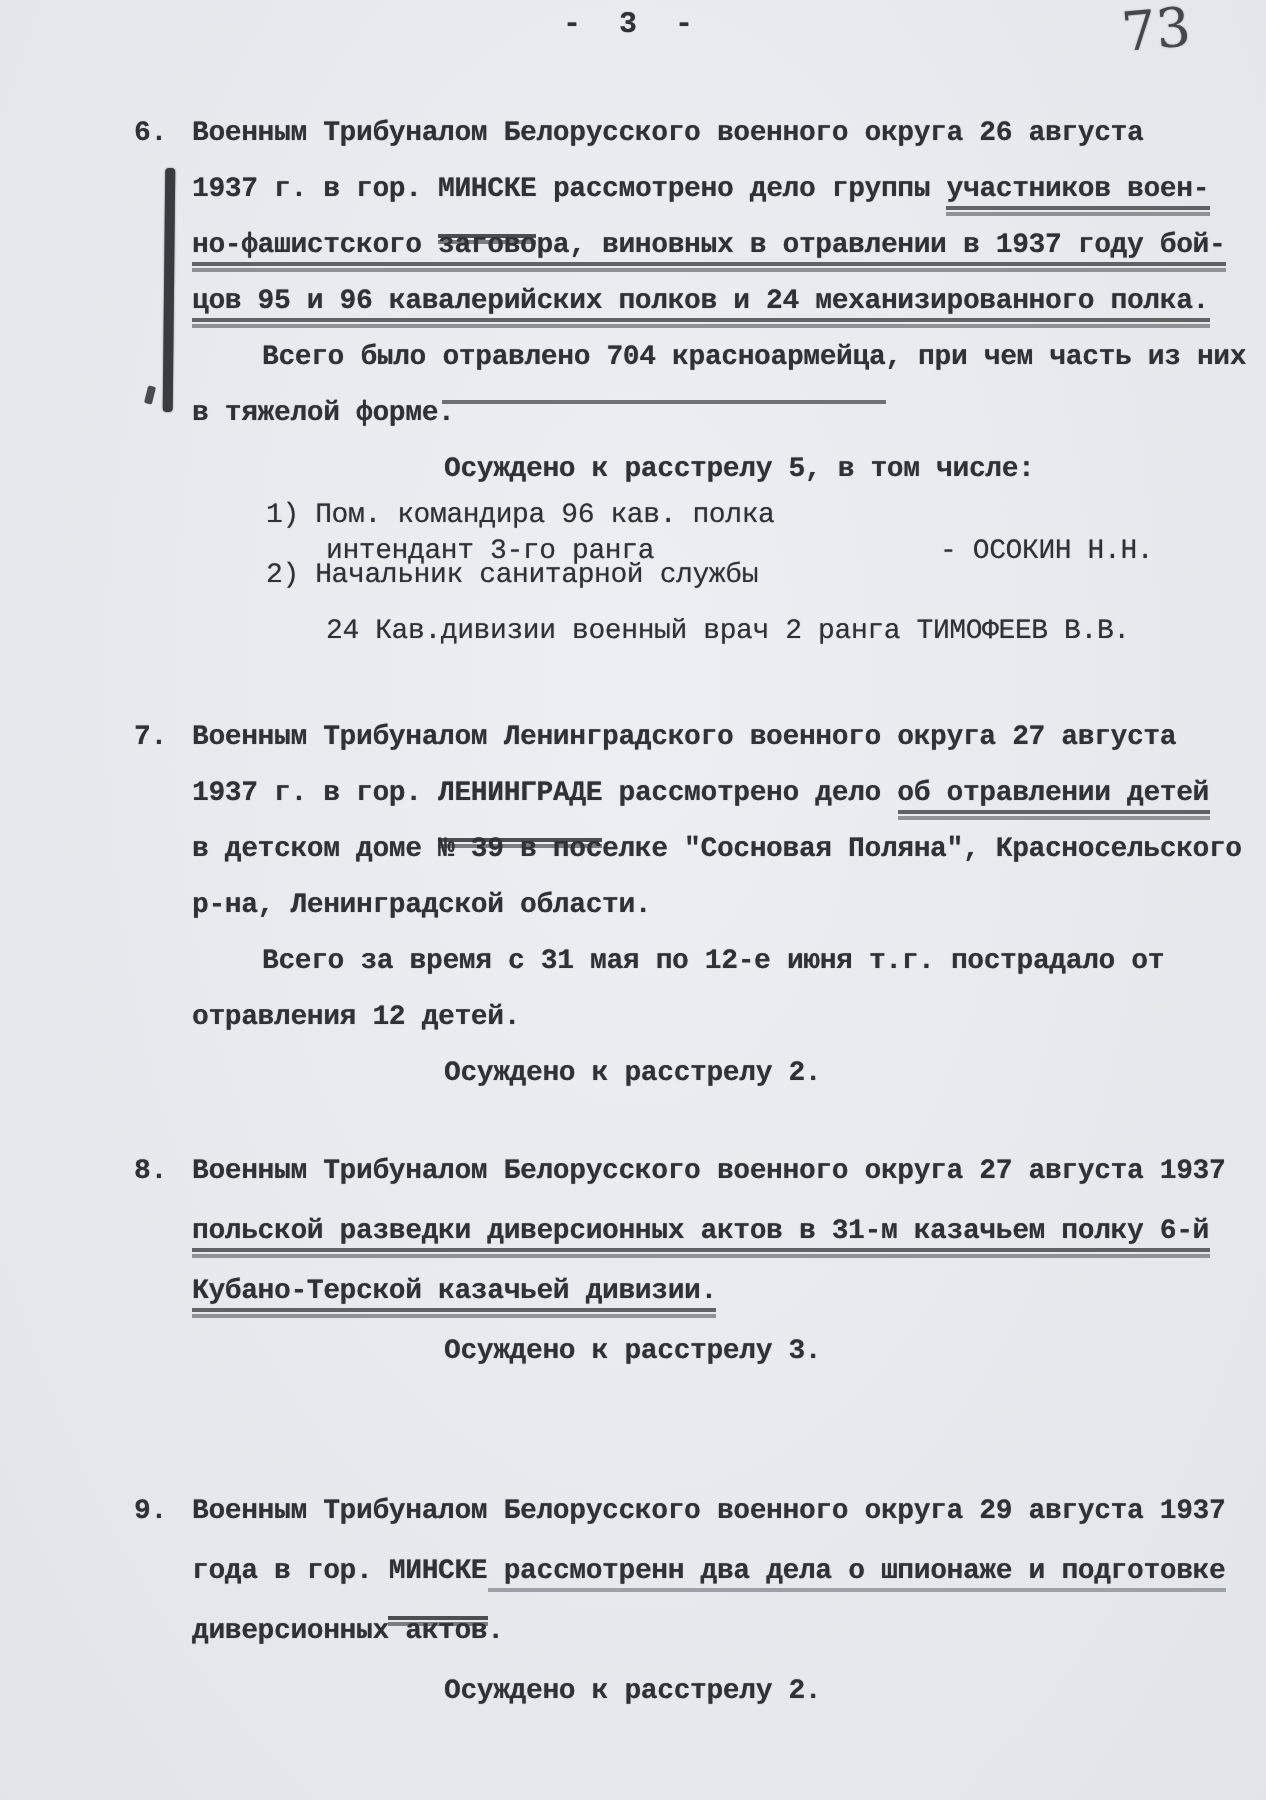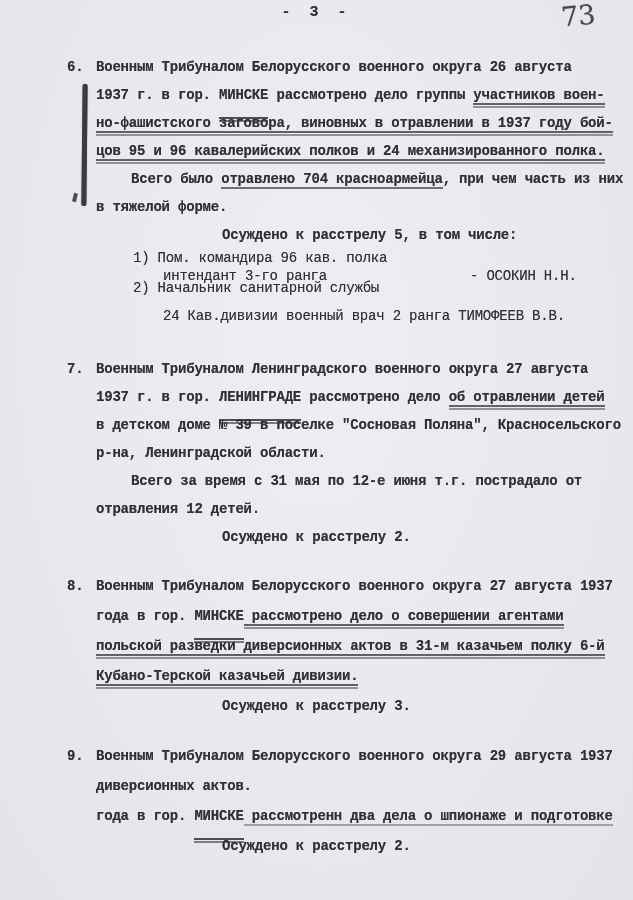--- a/index.html
+++ b/index.html
@@ -34,21 +34,21 @@
     text-shadow:0 0 1px rgba(60,60,65,.4);
   }
   .para{position:absolute;left:96px;}
   .line{position:relative;height:28px;line-height:19px;}
   .line.h30{height:30px;}
   .pnum{position:absolute;left:-29px;top:0;}
   .ind1{padding-left:35px;}
   .ind2{padding-left:126px;}
   
   .ul{
-    padding-bottom:2px;
+    padding-bottom:15px;
     background-image:linear-gradient(#6e7074,#6e7074);
     background-size:100% 2px;background-position:0 100%;background-repeat:no-repeat;
   }
   .ul2{
     padding-bottom:5px;
     background-image:linear-gradient(#606266,#606266),linear-gradient(#8f9195,#8f9195);
     background-size:100% 2px,100% 2px;
     background-position:0 calc(100% - 3px),0 100%;
     background-repeat:no-repeat;
   }
@@ -153,42 +153,39 @@
       <span>Осуждено к расстрелу 2.</span>
     </div>
   </div>
 
   <div class="para tw" style="top:577px">
     <div class="line h30">
       <span class="pnum">8.</span>
       <span>Военным Трибуналом Белорусского военного округа 27 августа 1937</span>
     </div>
     <div class="line h30">
-      <span>года в гор. </span><span class="ulcity">МИНСКЕ</span><span class="ul2"> рассмотрено дело о  совершении агентами</span>
-    </div>
-    <div class="line h30">
       <span class="ul2">польской разведки диверсионных актов в 31-м казачьем полку 6-й</span>
     </div>
     <div class="line h30">
       <span class="ul2">Кубано-Терской казачьей дивизии.</span>
     </div>
     <div class="line h30 ind2">
       <span>Осуждено к расстрелу 3.</span>
     </div>
   </div>
 
   <div class="para tw" style="top:747px">
     <div class="line h30">
       <span class="pnum">9.</span>
       <span>Военным Трибуналом Белорусского военного округа 29 августа 1937</span>
     </div>
     <div class="line h30">
-      <span>диверсионных актов.</span>
+      <span>года в гор. </span><span class="ulcity">МИНСКЕ</span><span class="ulw"> рассмотренн два дела о шпионаже и подготовке</span>
     </div>
     <div class="line h30">
-      <span>года в гор. </span><span class="ulcity">МИНСКЕ</span><span class="ulw"> рассмотренн два дела о шпионаже и подготовке</span>
+      <span>диверсионных актов.</span>
     </div>
     <div class="line h30 ind2">
       <span>Осуждено к расстрелу 2.</span>
     </div>
   </div>
 
 </div>
 
 </body></html>

